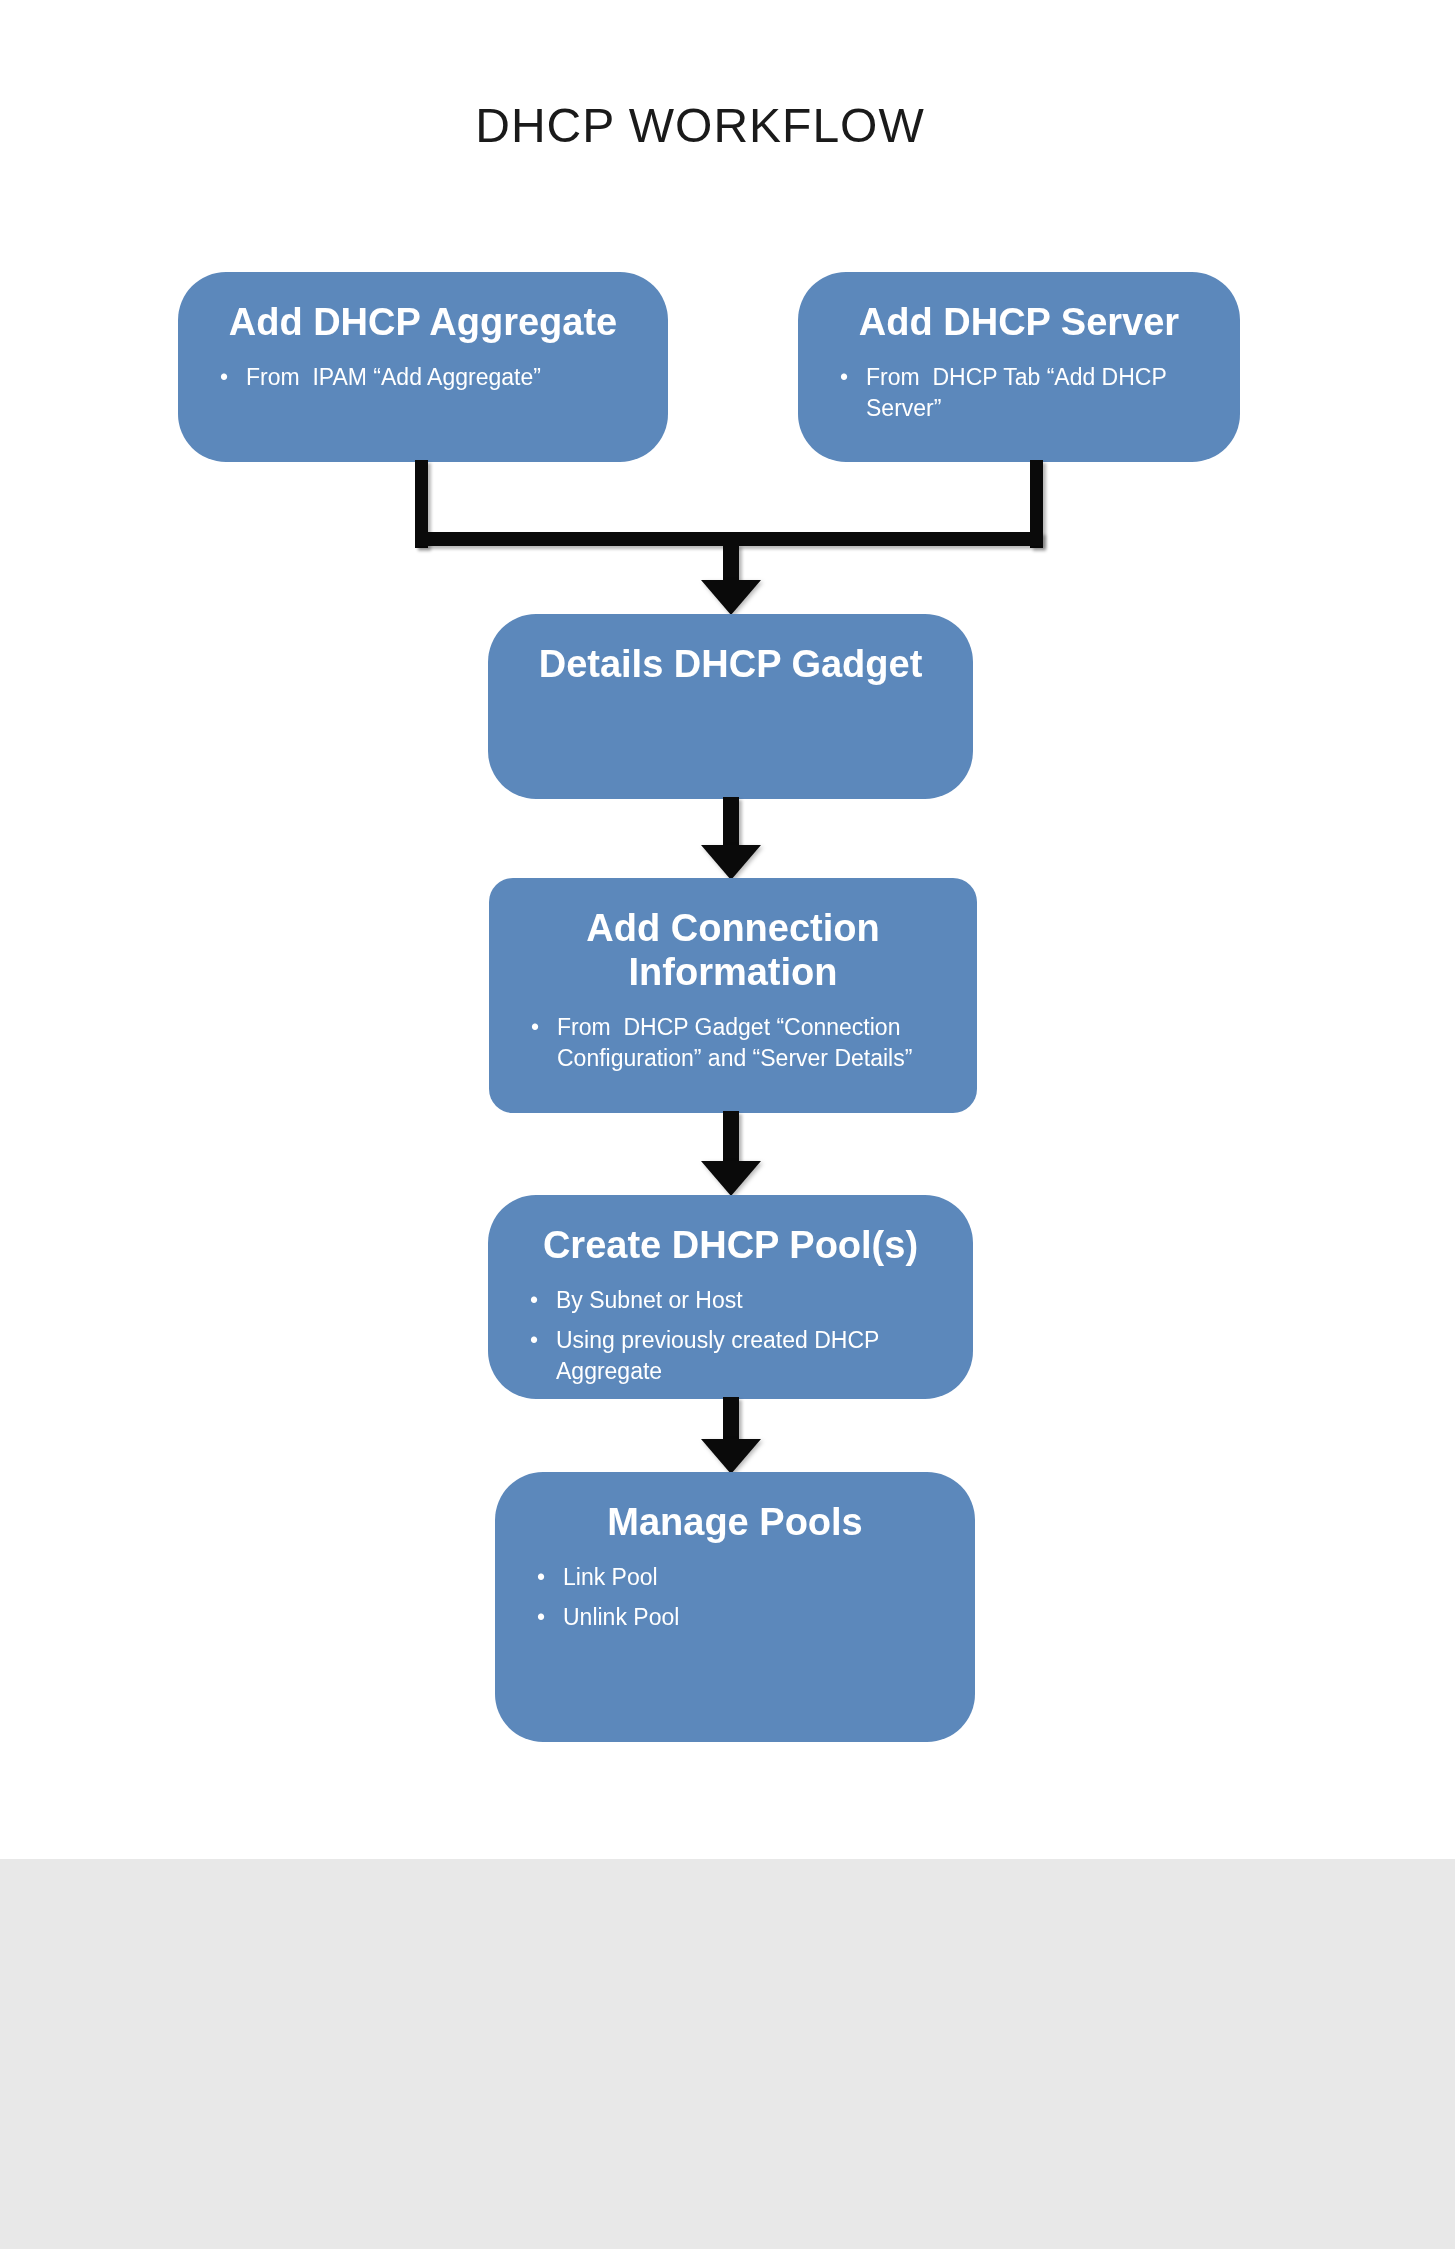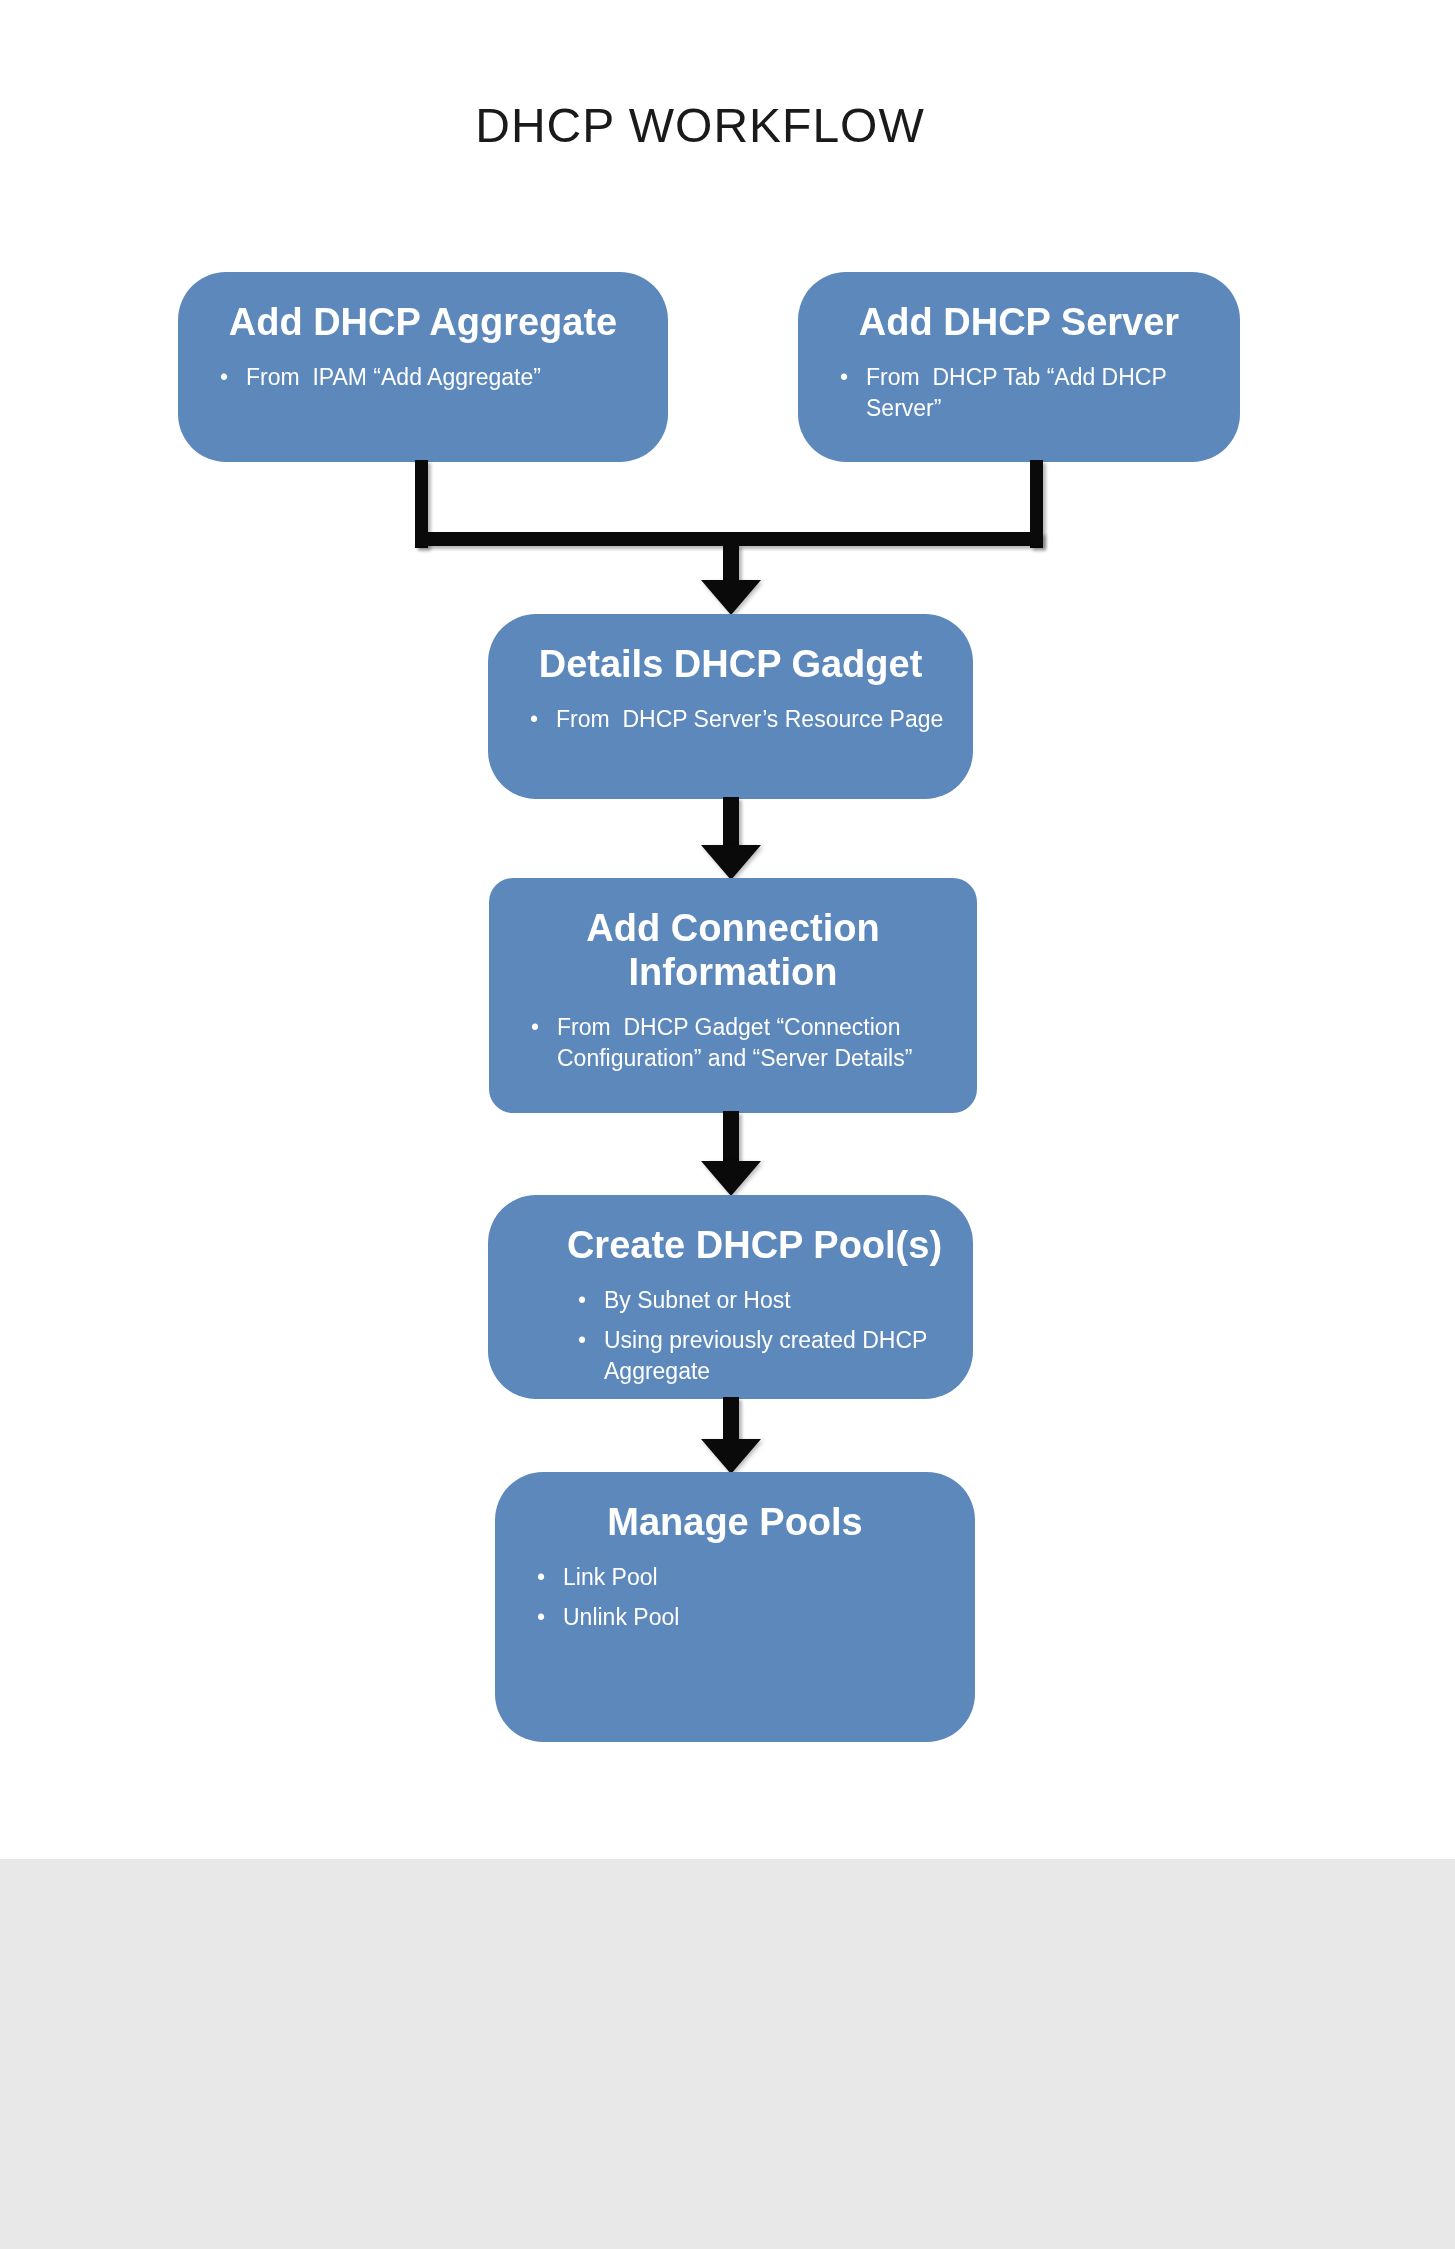--- a/index.html
+++ b/index.html
@@ -75,21 +75,21 @@
     border-left:30px solid transparent;
     border-right:30px solid transparent;
     border-top:35px solid var(--connector);
     filter:drop-shadow(2px 2px 2px rgba(0,0,0,0.28));
   }
   
   #box-1{left:178px;top:272px;width:490px;height:190px;}
   #box-2{left:798px;top:272px;width:442px;height:190px;}
   #box-3{left:488px;top:614px;width:485px;height:185px;}
   #box-4{left:489px;top:878px;width:488px;height:235px;border-radius:24px;}
-  #box-5{left:488px;top:1195px;width:485px;height:204px;padding-left:48px;}
+  #box-5{left:488px;top:1195px;width:485px;height:204px;}
   #box-6{left:495px;top:1472px;width:480px;height:270px;}
   
   #vline-left {left:415px;top:460px;width:13px;height:88px;}
   #vline-right{left:1030px;top:460px;width:13px;height:88px;}
   #merge-bar  {left:415px;top:532px;width:628px;height:14px;}
   #stem-1{left:723px;top:544px;width:16px;height:38px;}
   #head-1{left:701px;top:580px;}
   #stem-2{left:723px;top:797px;width:16px;height:50px;}
   #head-2{left:701px;top:845px;}
   #stem-3{left:723px;top:1111px;width:16px;height:52px;}
@@ -119,23 +119,20 @@
   </div>
 
   <div class="conn" id="vline-left"></div>
   <div class="conn" id="vline-right"></div>
   <div class="conn" id="merge-bar"></div>
   <div class="conn" id="stem-1"></div>
   <div class="arrow-head" id="head-1"></div>
 
   <div class="flow-box" id="box-3">
     <h2>Details DHCP Gadget</h2>
-    <ul>
-      <li>From  DHCP Server’s Resource Page</li>
-    </ul>
   </div>
 
   <div class="conn" id="stem-2"></div>
   <div class="arrow-head" id="head-2"></div>
 
   <div class="flow-box" id="box-4">
     <h2>Add Connection Information</h2>
     <ul>
       <li>From  DHCP Gadget “Connection Configuration” and “Server Details”</li>
     </ul>

